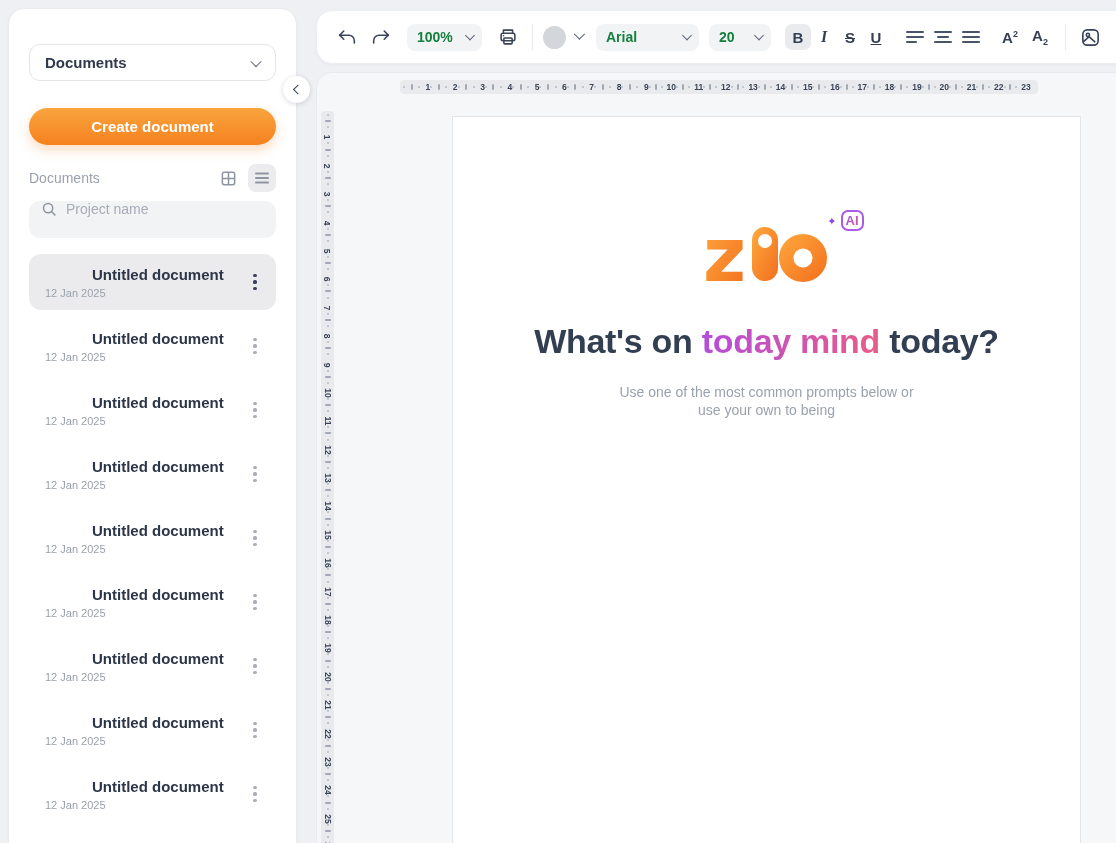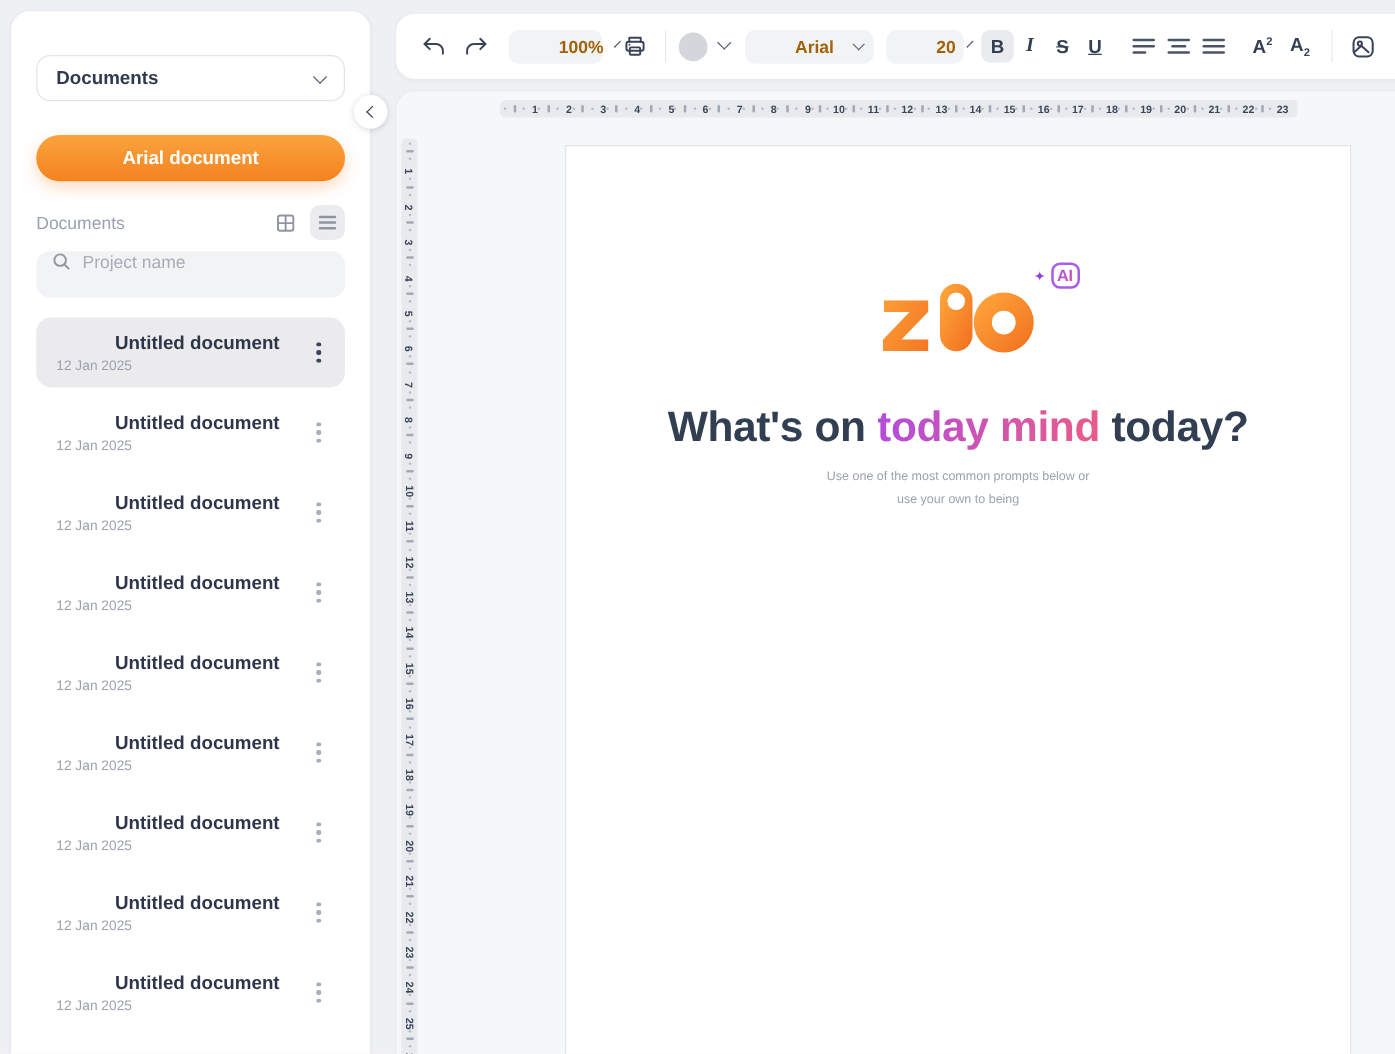--- a/index.html
+++ b/index.html
@@ -71,21 +71,21 @@
     background:#fff; border:1px solid #ecedf0; border-radius:16px;
     display:flex; align-items:center; padding:0 16px;
     box-shadow:0 1px 3px rgba(30,40,60,.04);
   }
   .tb-icon { width:28px; height:28px; display:flex; align-items:center; justify-content:center; cursor:pointer; border-radius:7px; flex:none; }
   .tb-icon svg { stroke:#39435a; fill:none; stroke-width:1.7; stroke-linecap:round; stroke-linejoin:round; }
   .tb-dd {
     height:27px; background:#f2f3f5; border-radius:8px; display:flex; align-items:center;
     padding:0 10px; gap:10px; cursor:pointer; flex:none;
   }
-  .tb-dd .val { font-size:14px; font-weight:700; color:#a16207;margin-left:30px; }
+  .tb-dd .val { font-size:14px; font-weight:700; color:#15803d; }
   .tb-dd .chev { width:6.5px; height:6.5px; transform:rotate(45deg) translate(-1px,-2px); }
   .tb-sep { width:1px; height:26px; background:#e7e9ed; margin:0 10px; flex:none; }
   .fmt-btn {
     width:26px; height:26px; display:flex; align-items:center; justify-content:center;
     font-size:15px; font-weight:700; color:#343f54; border-radius:7px; cursor:pointer; flex:none;
   }
   .fmt-btn.active { background:#e9ebee; }
   .fmt-italic { font-style:italic; font-family:"Liberation Serif", serif; font-size:16px; }
   .fmt-strike { text-decoration:line-through; }
   .fmt-under { text-decoration:underline; }
@@ -127,32 +127,32 @@
     font-size:13px; font-weight:700; line-height:17px;
     background:linear-gradient(135deg,#8b5cf6,#ec4899);
     -webkit-background-clip:text; background-clip:text; color:transparent;margin-left:40px;
   }
   .ai-spark { position:absolute; top:-10px; right:-9px; font-size:11px; color:#8b3ff0; }
   .greeting { font-size:34px; font-weight:700; color:#323e52; line-height:40px; letter-spacing:-0.3px; margin-top:34px; }
   .hl {
     background:linear-gradient(90deg,#b44ddb,#e95c87);
     -webkit-background-clip:text; background-clip:text; color:transparent;
   }
-  .subtitle { margin-top:11px; font-size:10px; line-height:17.5px; color:#9aa2ae; }
+  .subtitle { margin-top:23px; font-size:14px; line-height:17.5px; color:#9aa2ae; }
 </style>
 </head>
 <body>
 
 <aside class="sidebar">
   <div class="ws-select">
     <span class="lbl">Documents</span>
     <i class="chev"></i>
   </div>
 
-  <button class="create-btn">Arial document</button>
+  <button class="create-btn">Create document</button>
 
   <div class="section-row">
     <span class="section-label">Documents</span>
     <span class="view-icons">
       <span class="view-btn">
         <svg width="17" height="17" viewBox="0 0 18 18" fill="none" stroke="#8e95a1" stroke-width="1.6">
           <rect x="2.5" y="2.5" width="13" height="13" rx="2"></rect>
             <path d="M9 2.5v13M2.5 9h13"></path>
         </svg>
       </span>

